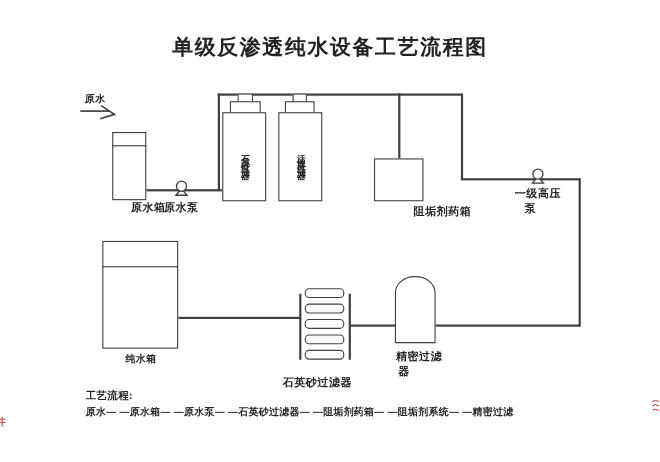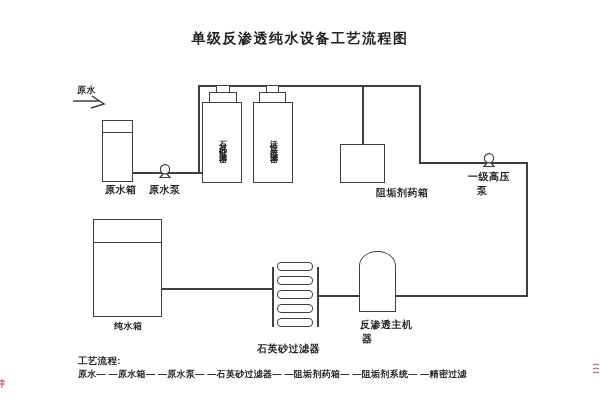--- a/index.html
+++ b/index.html
@@ -2,21 +2,21 @@
 <html><head>
 <meta charset="utf-8">
 <style>
   html,body{margin:0;padding:0;background:#fff;}
   #canvas{
     position:relative;width:600px;height:420px;background:#ffffff;overflow:hidden;
     font-family:"Liberation Sans","DejaVu Sans",sans-serif;color:#2b2b2b;
   }
   .title{
     position:absolute;left:0;top:30px;width:600px;text-align:center;
-    font-size:14px;font-weight:bold;letter-spacing:1.5px;color:#222;
+    font-size:19px;font-weight:bold;letter-spacing:1.5px;color:#222;
   }
   .pipe{position:absolute;background:#3f3f3f;}
   .ph{height:1.5px;}
   .pv{width:1.5px;}
   .vessel{position:absolute;border:1.5px solid #3f3f3f;background:#fff;box-sizing:border-box;}
   .thick{border-width:1.8px;}
   .innerline{position:absolute;left:-1px;right:-1px;border-top:1.5px solid #3f3f3f;}
   .lbl{
     position:absolute;font-size:10px;font-weight:bold;color:#242424;
     white-space:nowrap;letter-spacing:0.5px;line-height:1;
@@ -55,21 +55,21 @@
 
   <div class="lbl" style="left:77px;top:86px;font-size:9px;">原水</div>
   <svg style="left:72px;top:95px;" width="38" height="16" viewBox="0 0 38 16">
     <path d="M1,6 H27" stroke="#3f3f3f" stroke-width="1.5" fill="none"></path>
     <path d="M20,1 L32,9 L19,13" stroke="#3f3f3f" stroke-width="1.5" fill="none"></path>
   </svg>
 
   <div class="vessel thick" style="left:102px;top:120px;width:31px;height:62px;">
     <div class="innerline" style="top:11px;"></div>
   </div>
-  <div class="lbl" style="left:105px;top:185px;">原水箱</div>
+  <div class="lbl" style="left:119px;top:185px;">原水箱</div>
 
   <svg style="left:157px;top:164px;" width="16" height="15" viewBox="0 0 16 15">
     <path d="M3,13.5 L8,7.5 L13,13.5 Z" fill="#fff" stroke="#3f3f3f" stroke-width="1.2"></path>
     <circle cx="8" cy="5.3" r="4.6" fill="#fff" stroke="#3f3f3f" stroke-width="1.2"></circle>
   </svg>
   <div class="lbl" style="left:149px;top:185px;">原水泵</div>
 
   <div class="vessel" style="left:216px;top:85px;width:14px;height:9px;"></div>
   <div class="vessel" style="left:209px;top:92px;width:28px;height:12px;"></div>
   <div class="vessel vtext" style="left:202px;top:102px;width:40px;height:81px;">
@@ -98,21 +98,21 @@
   <div class="lbl" style="left:114px;top:322px;font-size:9px;">纯水箱</div>
 
   <div class="capsule" style="top:262px;"></div>
   <div class="capsule" style="top:276px;"></div>
   <div class="capsule" style="top:290px;"></div>
   <div class="capsule" style="top:304px;"></div>
   <div class="capsule" style="top:318px;"></div>
   <div class="lbl" style="left:257px;top:344px;">石英砂过滤器</div>
 
   <div class="vessel dome" style="left:359px;top:251px;width:37px;height:61px;"></div>
-  <div class="lbl" style="left:360px;top:320px;">反渗透主机</div>
+  <div class="lbl" style="left:360px;top:320px;">精密过滤</div>
   <div class="lbl" style="left:362px;top:334px;">器</div>
 
   <div class="footer" style="top:356px;font-size:9.5px;">工艺流程:</div>
   <div class="footer" style="top:370px;">原水— —原水箱— —原水泵— —石英砂过滤器— —阻垢剂药箱— —阻垢剂系统— —精密过滤</div>
 
   <svg style="left:0px;top:379px;" width="6" height="10" viewBox="0 0 6 10">
     <path d="M0,2 H5 M0,5 H5 M2,0 V9" stroke="#c0392b" stroke-width="0.9" fill="none"></path>
   </svg>
   <svg style="left:592px;top:363px;" width="8" height="12" viewBox="0 0 8 12">
     <path d="M1,2 Q4,0 7,2 M1,6 Q4,4 7,6 M1,10 Q4,8 7,10" stroke="#c0392b" stroke-width="0.9" fill="none"></path>

